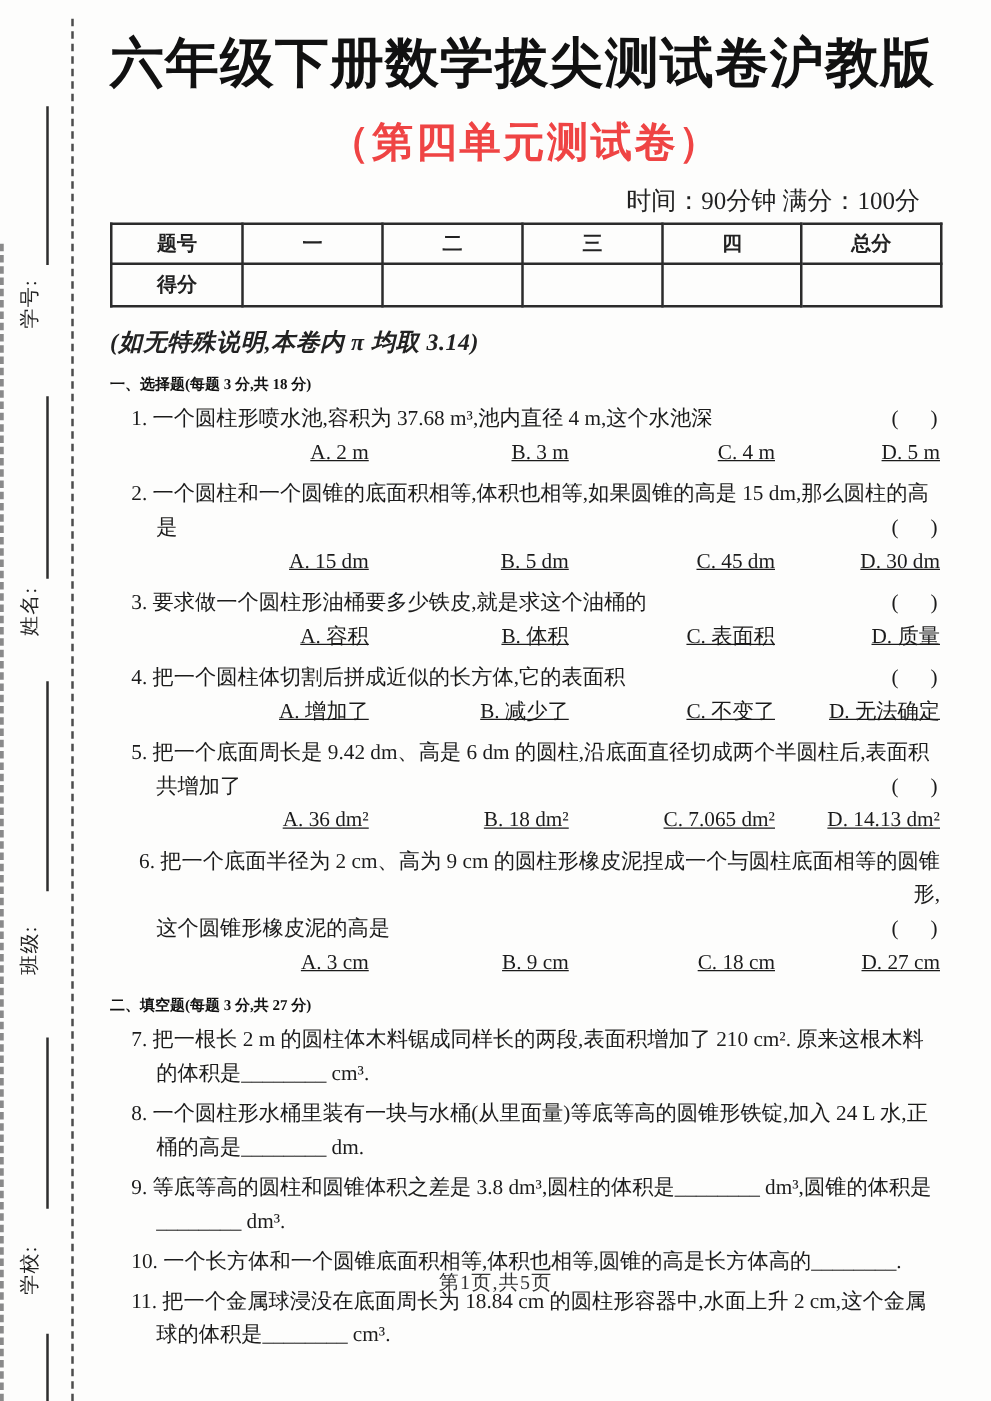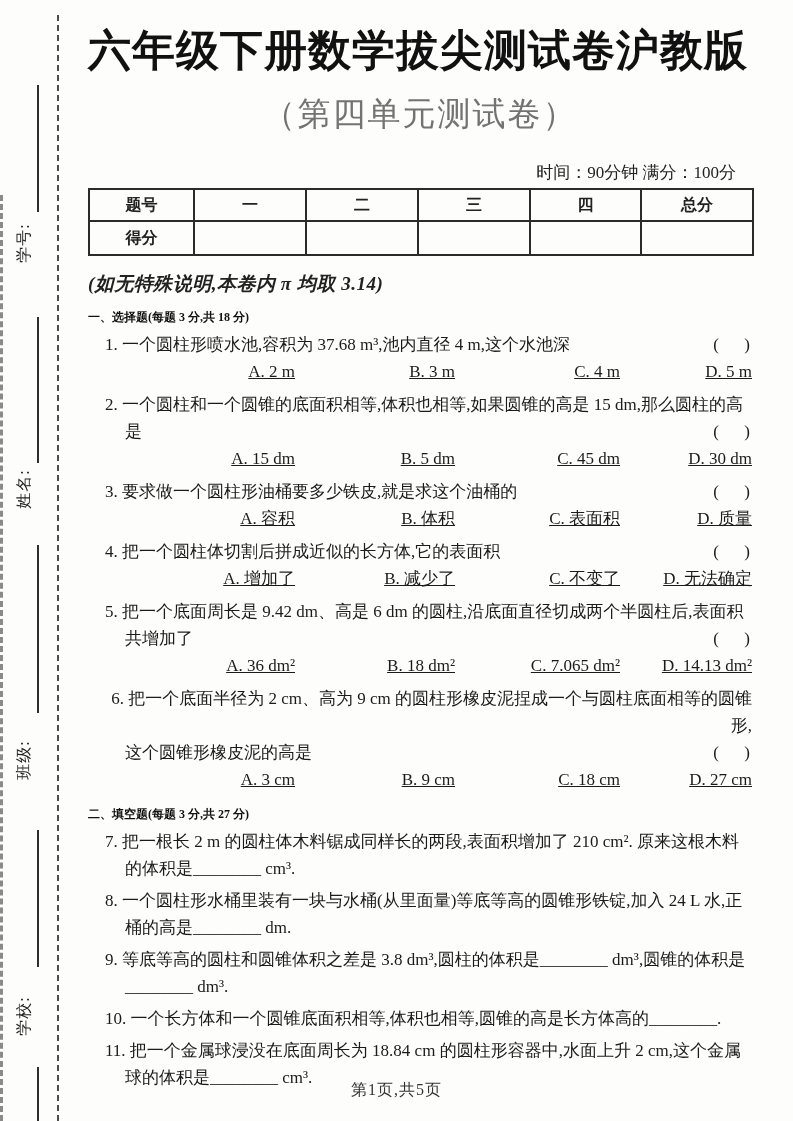--- a/index.html
+++ b/index.html
@@ -33,25 +33,25 @@
   }
   
   .content { position:absolute; left:88px; top:0; width:664px; }
   .title {
     margin-top:22px; text-align:left;
     font-size:43px; font-weight:bold; letter-spacing:1px;
     color:#111;
   }
   .subtitle {
     margin-top:12px; text-align:center;
-    font-size:33px; font-weight:400; letter-spacing:2px; color:#737373;
+    font-size:33px; font-weight:700; letter-spacing:2px; color:#ef4444;
   }
   .meta {
-    margin-top:24px; text-align:right;
-    font-size:17px; color:#222; padding-right:16px;
+    margin-top:10px; text-align:right;
+    font-size:20px; color:#222; padding-right:16px;
   }
   table.score {
     margin-top:4px; width:664px; border-collapse:collapse; table-layout:fixed;padding-left:40px;
   }
   table.score td {
     border:2px solid #2b2b2b; text-align:center;
     font-size:16px; font-weight:bold; color:#222;
   }
   table.score tr.hdr td { height:32px; }
   table.score tr.blank td { height:34px; }
@@ -66,21 +66,21 @@
   .q { font-size:17px; line-height:27px; color:#1b1b1b;text-align:right; }
   .q .ln  { padding-left:17px; display:flex; justify-content:space-between; }
   .q .ln2 { padding-left:37px; display:flex; justify-content:space-between; }
   .q .ln .txt, .q .ln2 .txt { flex:0 1 auto; }
   .paren { white-space:pre; flex:0 0 auto; padding-right:2px; }
   .opts { display:flex; padding-left:37px; line-height:28px;text-decoration:underline; }
   .opts .oa { width:170px; } .opts .ob { width:160px; }
   .opts .oc { width:165px; } .opts .od { flex:1; }
   .qgap { margin-top:5px; }
   .footer {
-    position:absolute; left:0; right:0; top:1080px; text-align:center;
+    position:absolute; left:0; right:0; top:1016px; text-align:center;
     font-size:16px; color:#333; letter-spacing:1px;
   }
 </style>
 </head>
 <body>
 
 <div class="page">
 
   <div class="edge-dashes"></div>
   <div class="seal-line"></div>

